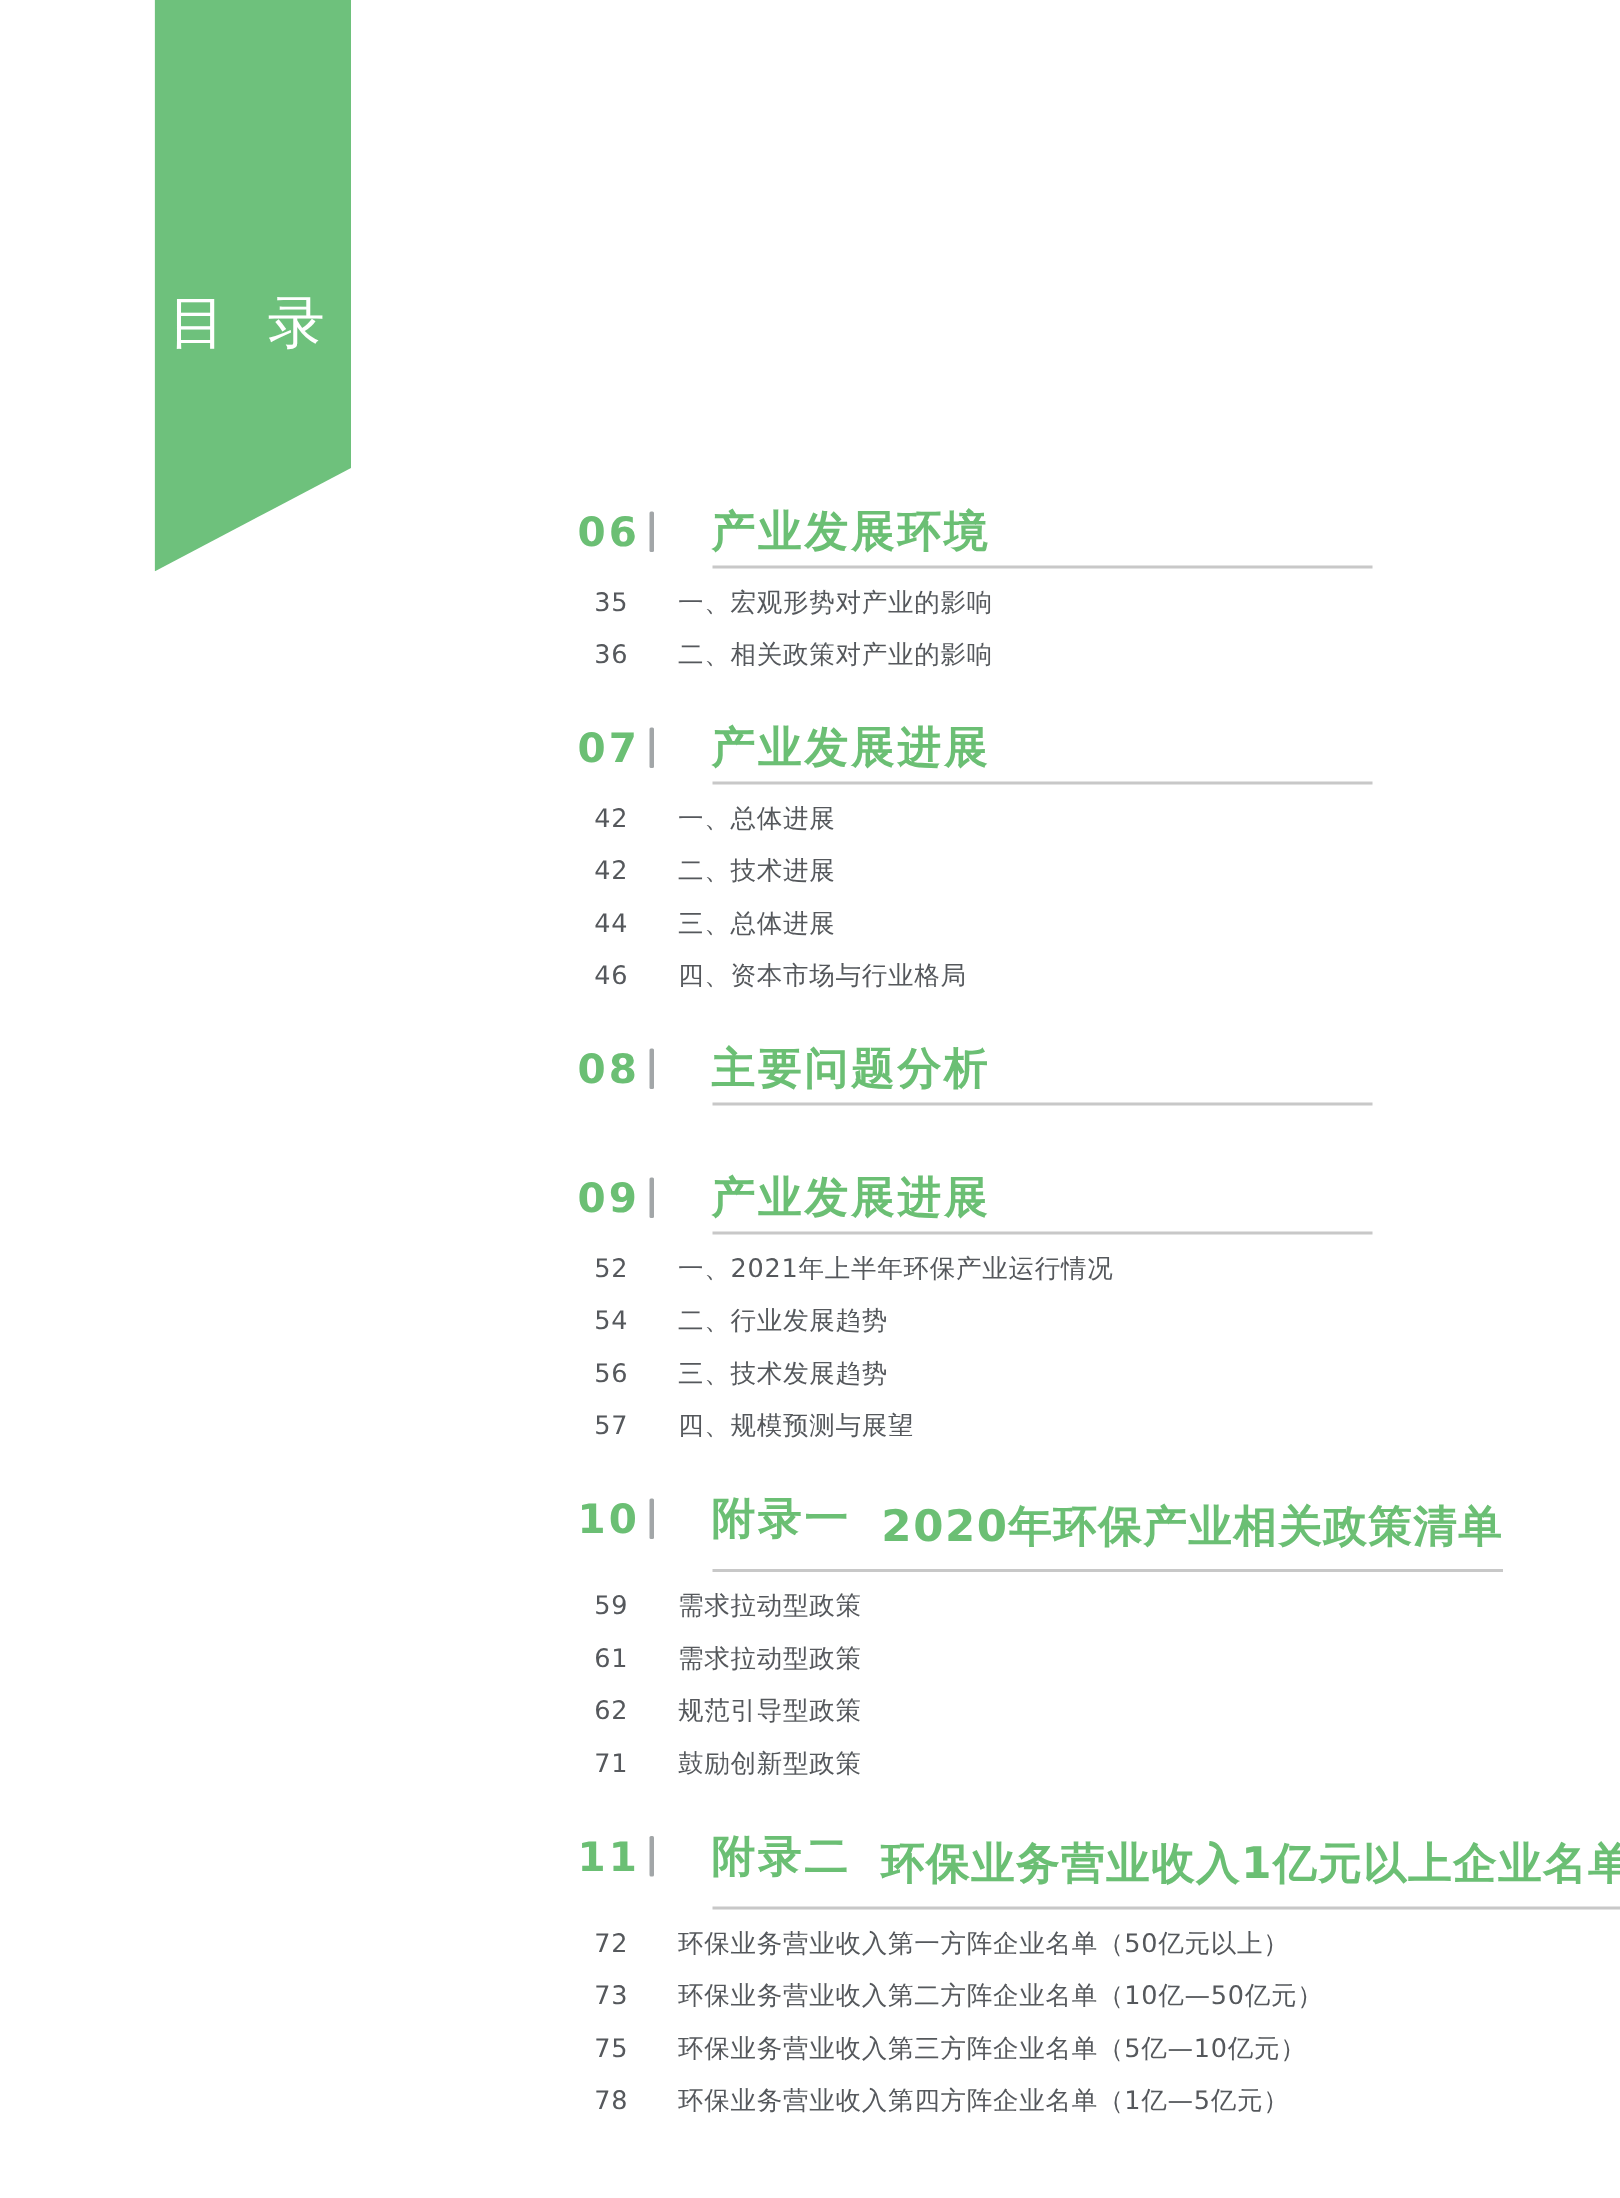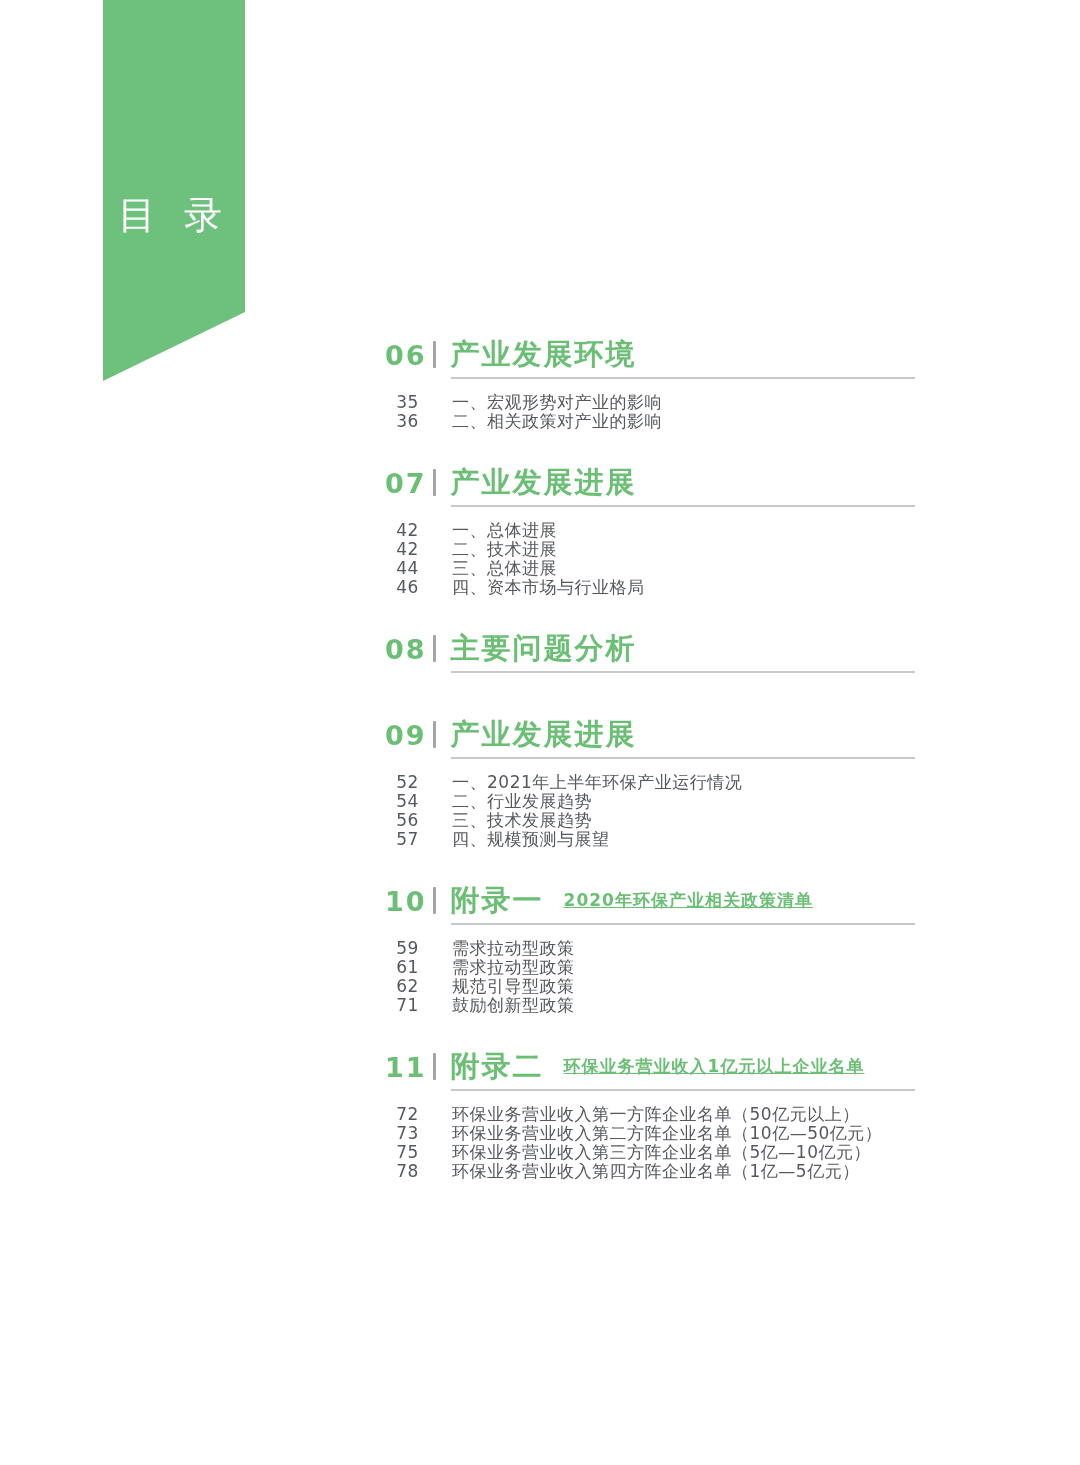--- a/index.html
+++ b/index.html
@@ -13,21 +13,21 @@
   *{box-sizing:border-box;margin:0;padding:0;}
   html,body{background:#ffffff;}
   body{
     width:1080px;height:1465px;position:relative;overflow:hidden;
     font-family:"DejaVu Sans","Liberation Sans",sans-serif;
   }
   .page{position:absolute;inset:0;background:#ffffff;}
 
   
   .ribbon{
-    position:absolute;left:103px;top:0;width:142px;height:381px;
+    position:absolute;left:103px;top:0;width:131px;height:381px;
     background:var(--ribbon-green);
     clip-path:polygon(0 0,100% 0,100% 81.9%,0 100%);
   }
   .ribbon-label{
     position:absolute;left:0;right:0;top:196px;
     text-align:center;color:var(--ribbon-label);
     font-size:38px;font-weight:400;letter-spacing:8px;line-height:1;
   }
 
   
@@ -40,34 +40,34 @@
   .sec-head{display:flex;align-items:flex-start;}
   .sec-num{
     flex:0 0 auto;font-size:27px;line-height:38px;font-weight:700;
     color:var(--accent-green);letter-spacing:2px;
   }
   .sec-bar{
     flex:0 0 auto;width:3px;height:27px;border-radius:1px;
     background:var(--divider-gray);margin:4px 15px 0 6px;
   }
   .sec-title-wrap{
-    flex:1 1 auto;display:flex;align-items:center;gap:20px;
+    flex:1 1 auto;display:flex;align-items:flex-start;gap:20px;
     border-bottom:2px solid var(--underline);
-    padding:3px 0 8px 0;white-space:nowrap;overflow:visible;
+    padding:3px 0 8px 0;white-space:nowrap;overflow:visible;margin-left:24px;
   }
   .sec-title{
     font-size:29px;line-height:29px;font-weight:700;
     color:var(--accent-green);letter-spacing:2px;
   }
   .sec-subtitle{
-    font-size:17px;font-weight:700;color:var(--accent-green);letter-spacing:1px;text-decoration:underline;
+    font-size:29px;font-weight:700;color:var(--accent-green);letter-spacing:1px;
   }
 
   .item{
-    display:flex;align-items:flex-start;
+    display:flex;align-items:flex-start;margin-top:16px;
     font-size:17px;line-height:19px;color:var(--item-text);
   }
   .sec-head + .item{margin-top:14px;}
   .item-page{flex:0 0 45px;text-align:center;letter-spacing:.5px;}
   .item-text{margin-left:22px;letter-spacing:.5px;white-space:nowrap;}
 </style>
 </head>
 <body>
 
 <div class="page">

